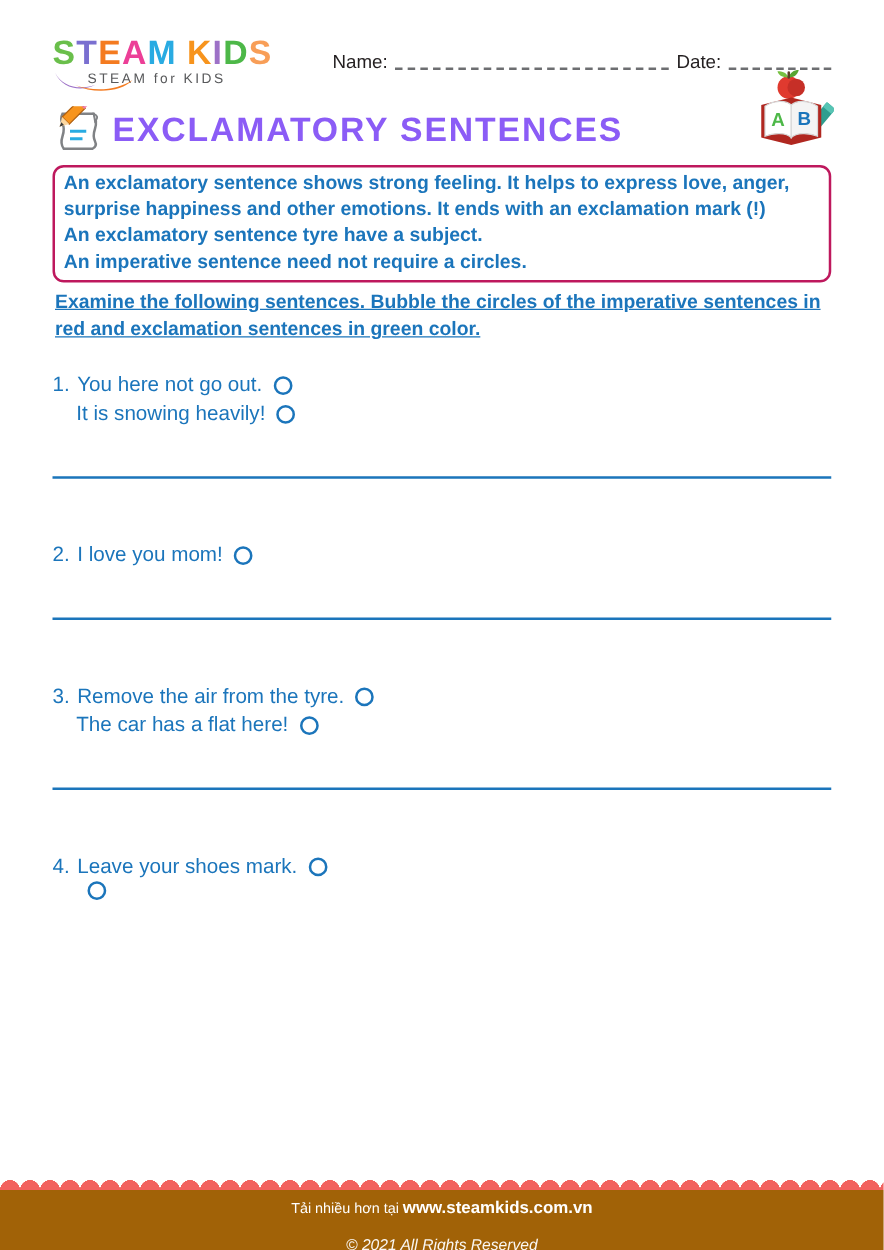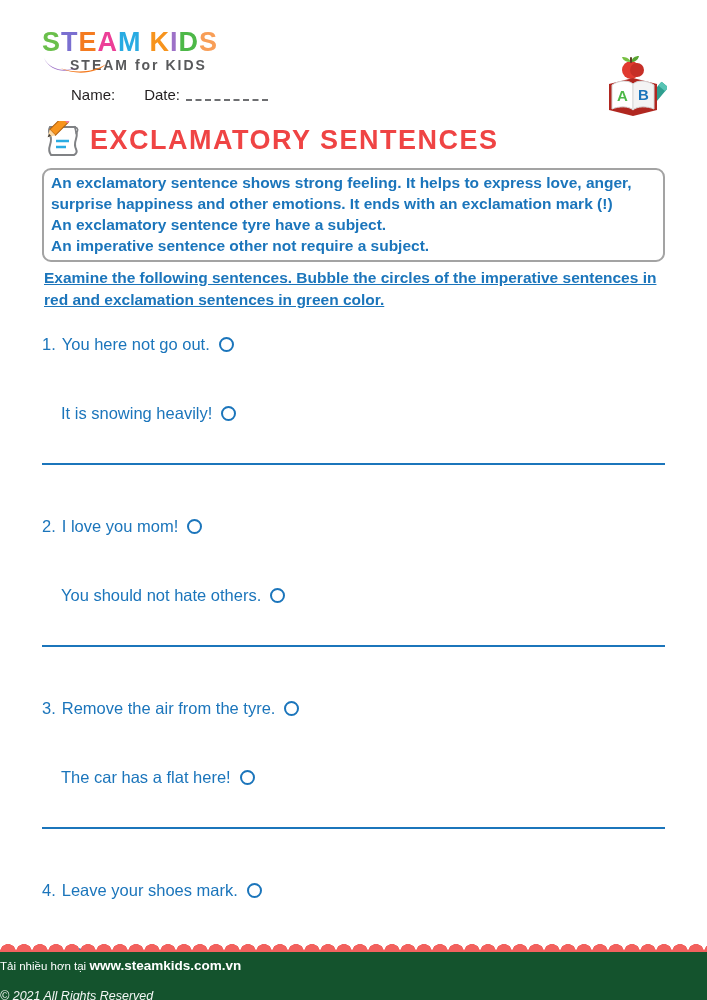--- a/index.html
+++ b/index.html
@@ -6,44 +6,44 @@
   html, body { width: 707px; height: 1000px; }
   body {
     font-family: "Liberation Sans", "DejaVu Sans", sans-serif;
     background: #ffffff;
     position: relative;
     overflow: hidden;
   }
   .page { padding: 28px 42px 0 42px; position: relative; }
 
   
-  .header-row { display: flex; align-items: flex-start; flex-direction: column; }
+  .header-row { display: flex; align-items: flex-start; }
   .logo-block { width: 212px; flex: 0 0 auto; position: relative; }
   .logo-word { font-weight: 800; font-size: 27px; letter-spacing: 1px; line-height: 28px; white-space: nowrap; }
   .logo-word .sp { display: inline-block; width: 8px; }
-  .logo-sub { font-weight: 700; font-size: 14px; color: #58595b; letter-spacing: 2px; margin: 1px 0 0 28px; }
+  .logo-sub { font-weight: 400; font-size: 11px; color: #58595b; letter-spacing: 2px; margin: 1px 0 0 28px; }
   .logo-swoosh { position: absolute; left: 0; top: 28px; }
 
   .fields { flex: 1; display: flex; align-items: flex-end; padding: 10px 0 0 12px; font-size: 15px; color: #231f20; }
-  .field-label { flex: 0 0 auto; padding-bottom: 2px; margin-left: 17px; }
+  .field-label { flex: 0 0 auto; padding-bottom: 2px; }
   .dotline { border-bottom: 2px dashed #6d6e71; height: 18px; margin: 0 6px 4px 6px; }
   .name-line { flex: 1; }
   .date-line { width: 82px; flex: 0 0 auto; margin-right: 0; }
 
   
   .title-row { display: flex; align-items: center; margin-top: 16px; }
   .title-icon { width: 42px; height: 38px; flex: 0 0 auto; margin-right: 6px; }
-  .page-title { color: #ef4444; font-weight: 800; font-size: 27px; letter-spacing: 1.5px; white-space: nowrap; }
+  .page-title { color: #8b5cf6; font-weight: 800; font-size: 27px; letter-spacing: 1.5px; white-space: nowrap; }
 
   .corner-icon { position: absolute; top: 54px; right: 40px; width: 62px; height: 70px; }
 
   
   .info-box {
     margin-top: 9px;
-    border: 2px solid #a3a3a3;
+    border: 2px solid #be185d;
     border-radius: 9px;
     padding: 2px 7px 4px 7px;
     color: #1b75bb;
     font-weight: 700;
     font-size: 15.5px;
     line-height: 21px;
   }
   .instructions {
     margin-top: 5px;
     padding: 0 2px;
@@ -51,41 +51,41 @@
     font-weight: 700;
     font-size: 15.5px;
     line-height: 22px;
     text-decoration: underline;
   }
 
   
   .questions { margin-top: 22px; color: #1b75bb; font-size: 16.5px; }
   .q-line { display: flex; align-items: center; line-height: 23px; }
   .q-num { margin-right: 6px; }
-  .q-sub { margin-left: 19px; margin-top: 46px; }
+  .q-sub { margin-left: 19px; }
   .bubble {
     width: 15px; height: 15px;
     border: 2px solid #1b75bb;
     border-radius: 50%;
     margin-left: 9px;
     flex: 0 0 auto;
     cursor: pointer;
   }
   .divider { border-top: 2px solid #1b75bb; margin-top: 38px; }
   .question + .question { margin-top: 50px; }
 
   
   .footer { position: absolute; left: 0; right: 0; bottom: 0; }
   .scallops {
     height: 12px;
     background-image: radial-gradient(circle 8px at 8px 12px, #f2615e 98%, rgba(0,0,0,0) 100%);
     background-size: 16px 12px;
     background-repeat: repeat-x;
   }
-  .footer-band { background: #14532d; height: 48px; color: #ffffff; padding-top: 6px; }
+  .footer-band { background: #a16207; height: 48px; text-align: center; color: #ffffff; padding-top: 6px; }
   .footer-line1 { font-size: 11.5px; }
   .footer-line1 .url { font-weight: 700; font-size: 13.5px; }
   .footer-line2 { font-style: italic; font-size: 12.5px; margin-top: 16px; color: rgba(255,255,255,0.95); }
 </style>
 </head>
 <body>
 
 <div class="page">
 
   <div class="header-row">
@@ -142,21 +142,21 @@
         <polygon points="8,12 16,12 12,19" fill="#fcd7a0"></polygon>
         <polygon points="10.5,15.5 13.5,15.5 12,19" fill="#3b3b3b"></polygon>
       </g>
     </svg>
     <div class="page-title">EXCLAMATORY SENTENCES</div>
   </div>
 
   <div class="info-box">
     <div>An exclamatory sentence shows strong feeling. It helps to express love, anger, surprise happiness and other emotions. It ends with an exclamation mark (!)</div>
     <div>An exclamatory sentence tyre have a subject.</div>
-    <div>An imperative sentence other not require a subject.</div>
+    <div>An imperative sentence need not require a circles.</div>
   </div>
 
   <div class="instructions">Examine the following sentences. Bubble the circles of the imperative sentences in red and exclamation sentences in green color.</div>
 
   <div class="questions">
 
     <div class="question">
       <div class="q-line q-main">
         <span class="q-num">1.</span>
         <span class="q-text">You here not go out.</span>
@@ -166,24 +166,20 @@
         <span class="q-text">It is snowing heavily!</span>
         <span class="bubble"></span>
       </div>
       <div class="divider"></div>
     </div>
 
     <div class="question">
       <div class="q-line q-main">
         <span class="q-num">2.</span>
         <span class="q-text">I love you mom!</span>
-        <span class="bubble"></span>
-      </div>
-      <div class="q-line q-sub">
-        <span class="q-text">You should not hate others.</span>
         <span class="bubble"></span>
       </div>
       <div class="divider"></div>
     </div>
 
     <div class="question">
       <div class="q-line q-main">
         <span class="q-num">3.</span>
         <span class="q-text">Remove the air from the tyre.</span>
         <span class="bubble"></span>

